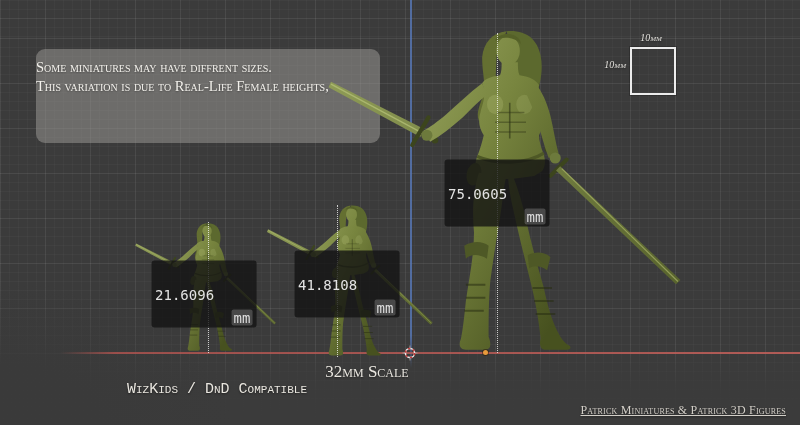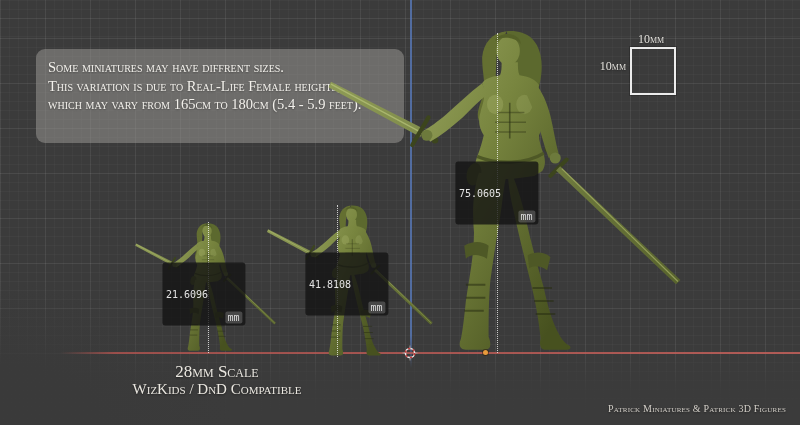--- a/index.html
+++ b/index.html
@@ -33,54 +33,54 @@
   }
   .axis-x{
     position:absolute;left:60px;top:352px;width:740px;height:2px;
     background:linear-gradient(to right, rgba(190,85,80,0) 0, rgba(190,85,80,0.72) 55px, rgba(196,96,90,0.85) 100%);
   }
   
   .info-box{
     position:absolute;left:36px;top:49px;width:344px;height:76px;
     background:rgba(152,149,145,0.55);
     border-radius:9px;
-    padding:9px 12px;
+    padding:9px 0;
     color:#f3f1ec;
     font-variant:small-caps;
     font-size:14.5px;line-height:18.7px;
     text-shadow:0 1px 2px rgba(0,0,0,0.35);
     white-space:nowrap;
   }
   
   .caption{
     position:absolute;text-align:center;
     font-variant:small-caps;color:#eae7e0;
     text-shadow:0 1px 2px rgba(0,0,0,0.45);
   }
   .caption.title{font-size:17px;}
-  .caption.subtitle{font-size:15px;}
-  .caption.ref-label{font-size:12px;color:#e4e2dd;}
-  .caption.credit{font-size:10px;color:#d3cfc8;letter-spacing:0.2px;}
+  .caption.subtitle{font-size:15px;font-family:Liberation Mono, monospace;}
+  .caption.ref-label{font-size:10px;color:#e4e2dd;font-style:italic;}
+  .caption.credit{font-size:12px;color:#d3cfc8;letter-spacing:0.2px;text-decoration:underline;}
   
   .ref-square{
     position:absolute;border:2px solid #ececec;background:transparent;
     box-shadow:0 0 0 1px rgba(0,0,0,0.2);
   }
   
   .ruler{
     position:absolute;width:0;
     border-left:1px dotted rgba(245,245,245,0.78);
   }
   .pill{
     position:absolute;transform:translate(-50%,-50%);
     display:flex;align-items:center;gap:17px;
     background:rgba(18,18,18,0.78);
     color:#e3e3e3;
     font-family:"DejaVu Sans Mono",monospace;
-    font-size:10px;line-height:1;
+    font-size:14px;line-height:1;
     padding:2.5px 3.5px;border-radius:3px;white-space:nowrap;
   }
   .pill .unit{
     background:rgba(140,140,140,0.4);
     padding:1px 2.5px;border-radius:2px;color:#dcdcdc;margin-top:46px;
   }
   .figures-svg{position:absolute;left:0;top:0;pointer-events:none;}
   .figures-svg use{pointer-events:auto;}
   .origin-dot{
     position:absolute;left:483px;top:350px;width:5px;height:5px;border-radius:50%;
@@ -96,21 +96,20 @@
   <div class="grid"></div>
   <div class="grid-fade"></div>
   <div class="corner-fade"></div>
 
   <div class="axis-z"></div>
   <div class="axis-x"></div>
 
   <div class="info-box">
     <div>Some miniatures may have diffrent sizes.</div>
     <div>This variation is due to Real-Life Female heights,</div>
-    <div>which may vary from 165cm to 180cm (5.4 - 5.9 feet).</div>
   </div>
 
   <svg class="figures-svg" width="800" height="425" viewBox="0 0 800 425">
     <defs>
       <linearGradient id="gFig" gradientUnits="userSpaceOnUse" x1="60" y1="0" x2="200" y2="70">
         <stop offset="0" stop-color="#9aa661"></stop>
         <stop offset="0.45" stop-color="#78853f"></stop>
         <stop offset="1" stop-color="#47511f"></stop>
       </linearGradient>
       <linearGradient id="gBlade" gradientUnits="userSpaceOnUse" x1="0" y1="0" x2="240" y2="200">
@@ -178,22 +177,22 @@
   </div>
   <div class="pill" style="left:497px;top:193px">
     <span class="val">75.0605</span>
     <span class="unit">mm</span>
   </div>
 
   <div class="ref-square" style="left:630px;top:47px;width:42px;height:44px"></div>
   <div class="caption ref-label" style="left:626px;top:32px;width:50px">10mm</div>
   <div class="caption ref-label" style="left:590px;top:59px;width:36px;text-align:right">10mm</div>
 
-  <div class="caption title" style="left:117px;top:362px;width:200px">28mm Scale</div>
   <div class="caption subtitle" style="left:117px;top:381px;width:200px">WizKids / DnD Compatible</div>
+  <div class="caption title" style="left:277px;top:362px;width:180px">32mm Scale</div>
 
   <div class="caption credit" style="right:14px;top:403px;text-align:right">Patrick Miniatures &amp; Patrick 3D Figures</div>
 
   <div class="origin-dot"></div>
 
   <svg class="cursor-svg" width="16" height="16" viewBox="0 0 16 16">
     <line x1="8" y1="0.5" x2="8" y2="3" stroke="#9a9a9a" stroke-width="1"></line>
     <line x1="8" y1="13" x2="8" y2="15.5" stroke="#9a9a9a" stroke-width="1"></line>
     <line x1="0.5" y1="8" x2="3" y2="8" stroke="#9a9a9a" stroke-width="1"></line>
     <line x1="13" y1="8" x2="15.5" y2="8" stroke="#9a9a9a" stroke-width="1"></line>

